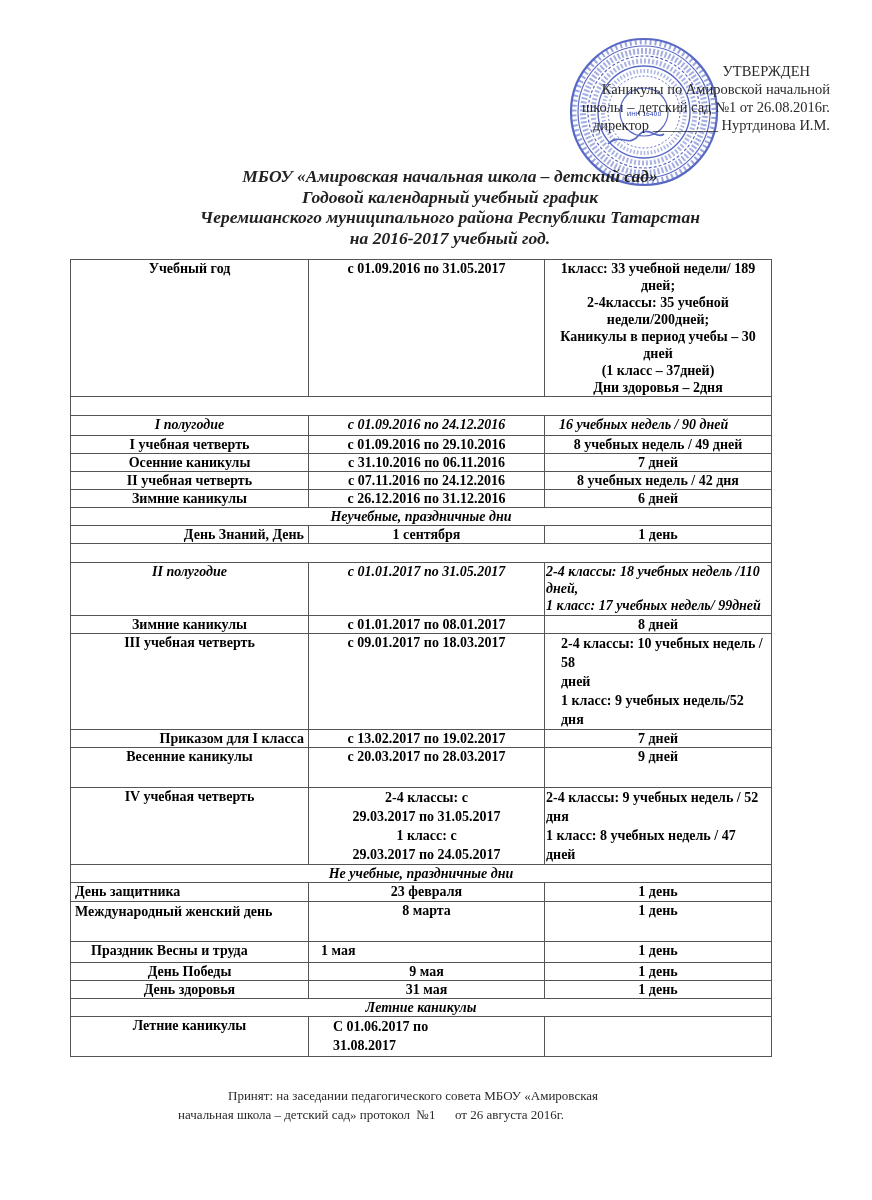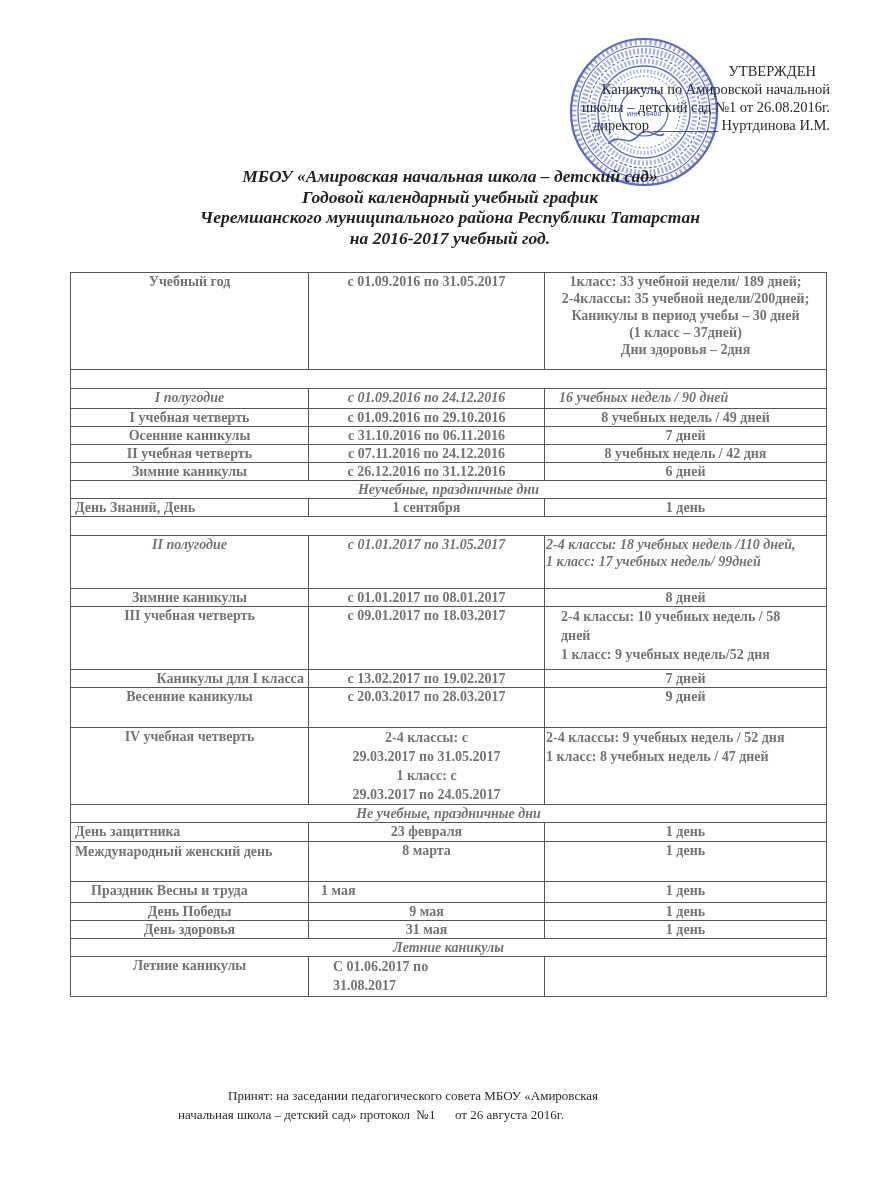--- a/index.html
+++ b/index.html
@@ -5,34 +5,34 @@
   html, body { margin: 0; padding: 0; }
   body {
     width: 872px; height: 1200px; background: #ffffff; position: relative; overflow: hidden;
     font-family: "Liberation Serif", "DejaVu Serif", serif; color: #1f1f1f;
   }
   .approval {
     position: absolute; left: 500px; top: 62px; width: 330px;
     font-size: 14.5px; line-height: 18px; text-align: right; color: #2a2a2a;
   }
   .approval .line { display: block; white-space: nowrap; }
-  .approval .head { margin-right: 14px; }
+  .approval .head { margin-right: 20px; }
   .stamp {
     position: absolute; left: 568px; top: 36px; width: 152px; height: 152px;
     border-radius: 50%; pointer-events: none;
   }
   .title {
     position: absolute; left: 100px; top: 166px; width: 700px;
     text-align: center; font-weight: bold; font-style: italic;
     font-size: 17.5px; line-height: 20.5px; color: #222;
   }
   .title .line { display: block; }
   table.sched {
-    position: absolute; left: 70px; top: 272px; width: 757px;
-    border-collapse: collapse; font-size: 14px; line-height: 17px; font-weight: bold; color: #737373;
+    position: absolute; left: 70px; top: 259px; width: 702px;
+    border-collapse: collapse; font-size: 14px; line-height: 17px; font-weight: bold; color: #000000;
   }
   table.sched td {
     border: 1.4px solid #555; padding: 0 4px; vertical-align: top;
   }
   td.c1 { width: 213px; text-align: center; }
   td.c2 { width: 207px; text-align: center; }
   td.c3 { text-align: center; }
   td.left { text-align: left; }
   td.it, tr.it td { font-style: italic; }
   td.span { text-align: center; font-style: italic; font-weight: bold; }
@@ -118,21 +118,21 @@
     </tr>
     <tr>
       <td class="c1">Зимние каникулы</td>
       <td class="c2">с 26.12.2016 по 31.12.2016</td>
       <td class="c3">6 дней</td>
     </tr>
     <tr>
       <td colspan="3" class="span">Неучебные, праздничные дни</td>
     </tr>
     <tr>
-      <td class="c1" style="text-align:left">День Знаний, День</td>
+      <td class="c1" style="text-align:right">День Знаний, День</td>
       <td class="c2">1 сентября</td>
       <td class="c3">1 день</td>
     </tr>
     <tr class="empty">
         <td colspan="3"></td>
       </tr>
 
     <tr class="it" style="height:53px">
       <td class="c1">II полугодие</td>
       <td class="c2">с 01.01.2017 по 31.05.2017</td>
@@ -149,21 +149,21 @@
     <tr style="height:63px">
       <td class="c1">III учебная четверть</td>
       <td class="c2">с 09.01.2017 по 18.03.2017</td>
       <td class="c3 left" style="padding-left:16px; line-height:19px">
         <div>2-4 классы: 10 учебных недель / 58</div>
         <div>дней</div>
         <div>1 класс: 9 учебных недель/52 дня</div>
       </td>
     </tr>
     <tr>
-      <td class="c1" style="text-align:right">Каникулы для I класса</td>
+      <td class="c1" style="text-align:right">Приказом для I класса</td>
       <td class="c2">с 13.02.2017 по 19.02.2017</td>
       <td class="c3">7 дней</td>
     </tr>
     <tr style="height:40px">
       <td class="c1">Весенние каникулы</td>
       <td class="c2">с 20.03.2017 по 28.03.2017</td>
       <td class="c3">9 дней</td>
     </tr>
     <tr style="height:76px">
       <td class="c1">IV учебная четверть</td>

